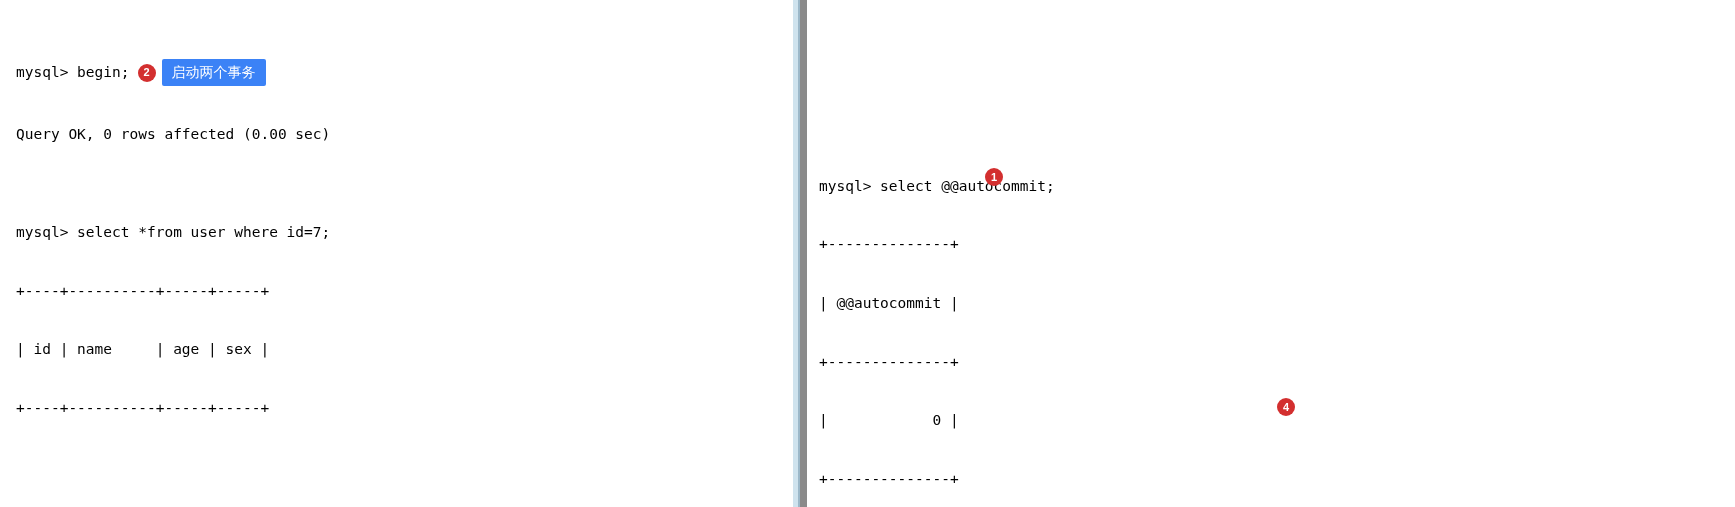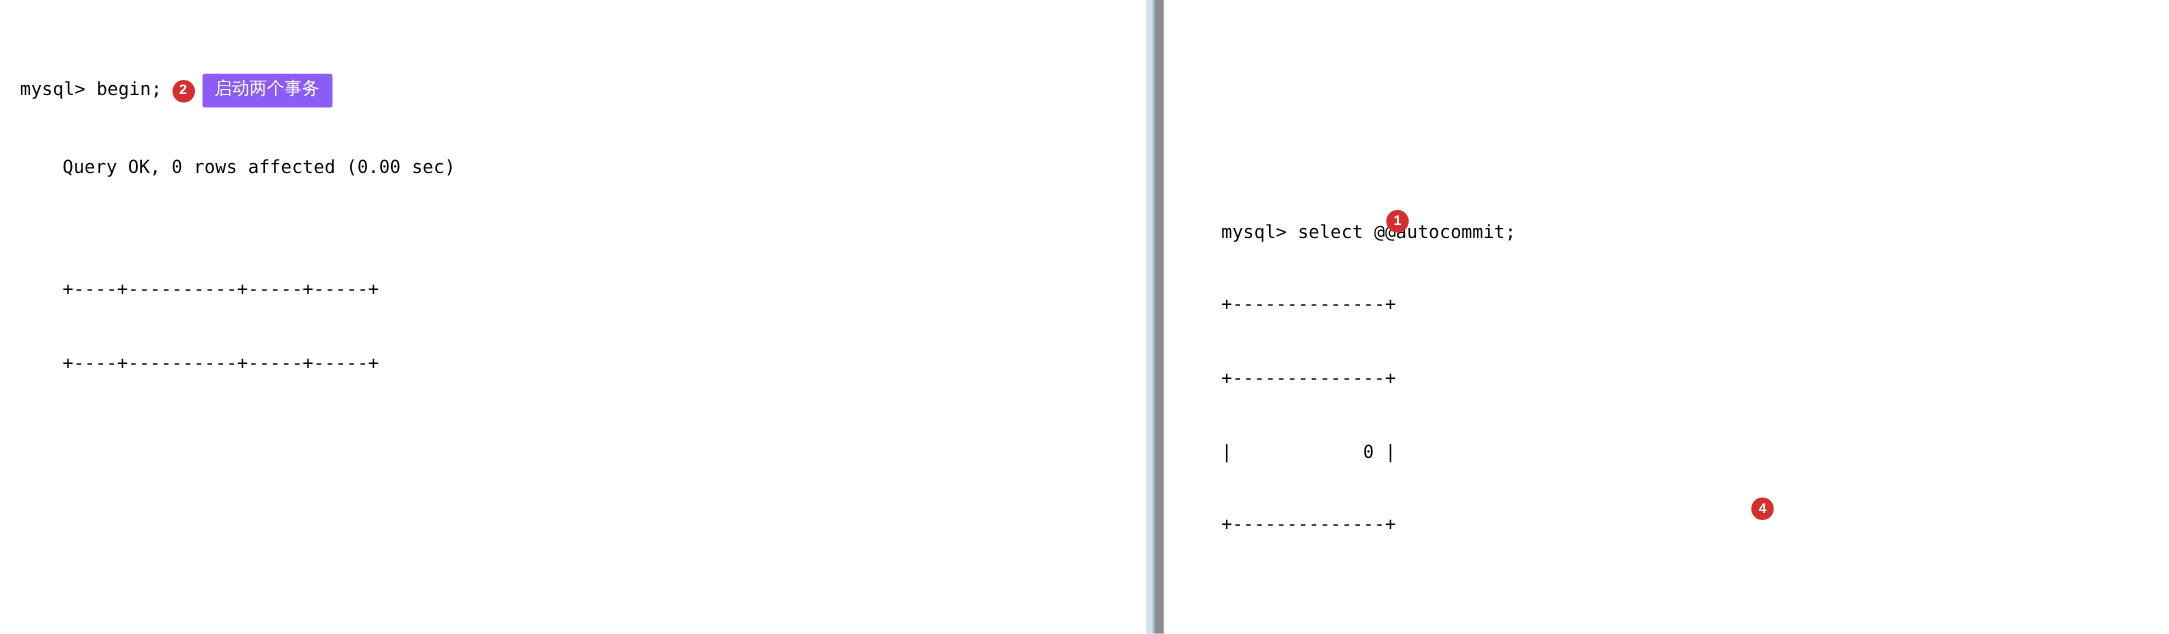--- a/index.html
+++ b/index.html
@@ -9,61 +9,61 @@
       line-height: 1.35;
       background: #fff;
       color: #000;
       white-space: pre;
       display: flex;
       width: 1735px;
       height: 507px;
       overflow: hidden;
     }
     .left-pane {
-      width: 917px;
+      width: 793px;
       padding: 20px 16px 16px 16px;
       position: relative;
     }
     .divider {
       width: 14px;
       display: flex;
       height: 100%;
     }
     .divider .bar-light { width: 5px; background: #cfe3ee; height: 100%; }
     .divider .bar-mid { width: 2px; background: #9cb8c9; height: 100%; }
     .divider .bar-handle { width: 7px; background: #8a8a8a; height: 100%; }
     .right-pane {
       flex: 1;
       padding: 20px 16px 16px 12px;
       position: relative;
     }
-    .line { display: block; margin-left: 34px; }
+    .line { display: block; }
     .row { display: flex; align-items: center; flex-wrap: nowrap; }
     .row .pretext { white-space: pre; }
     .badge {
       display: inline-flex;
       align-items: center;
       justify-content: center;
       width: 18px;
       height: 18px;
       border-radius: 50%;
       background: #d32f2f;
       color: #fff;
       font-size: 11px;
       font-family: Arial, sans-serif;
       font-weight: bold;
       margin: 0 6px 0 8px;
       flex: 0 0 auto;
     }
     .callout {
       display: inline-flex;
       align-items: center;
-      background: #8b5cf6;
+      background: #3b82f6;
       color: #fff;
-      font-family: Liberation Mono, monospace;
+      font-family: Liberation Sans, sans-serif;
       font-size: 14px;
       padding: 4px 10px;
       border-radius: 2px;
       white-space: nowrap;
       flex: 0 0 auto;
     }
     .abs-annot {
       position: absolute;
     }
   </style>
@@ -73,21 +73,23 @@
 
 
 <div class="left-pane">
   <div class="row">
     <span class="pretext">mysql&gt; begin;</span>
     <span class="badge">2</span>
     <span class="callout">启动两个事务</span>
   </div>
   <span class="line">Query OK, 0 rows affected (0.00 sec)</span>
   <span class="line"></span>
+  <span class="line">mysql&gt; select *from user where id=7;</span>
   <span class="line">+----+----------+-----+-----+</span>
+  <span class="line">| id | name     | age | sex |</span>
   <span class="line">+----+----------+-----+-----+</span>
   
   
   <span class="line"></span>
   
   
   
   
   
   
@@ -101,20 +103,21 @@
   <div class="bar-mid"></div>
   <div class="bar-handle"></div>
 </div>
 
 <div class="right-pane">
   <span class="line"></span>
   <span class="line"></span>
   <span class="line"></span>
   <span class="line">mysql&gt; select @@autocommit;</span>
   <span class="line">+--------------+</span>
+  <span class="line">| @@autocommit |</span>
   <span class="line">+--------------+</span>
   <span class="line">|            0 |</span>
   <span class="line">+--------------+</span>
   
   <span class="line"></span>
   
   
   <span class="line"></span>
   
   

